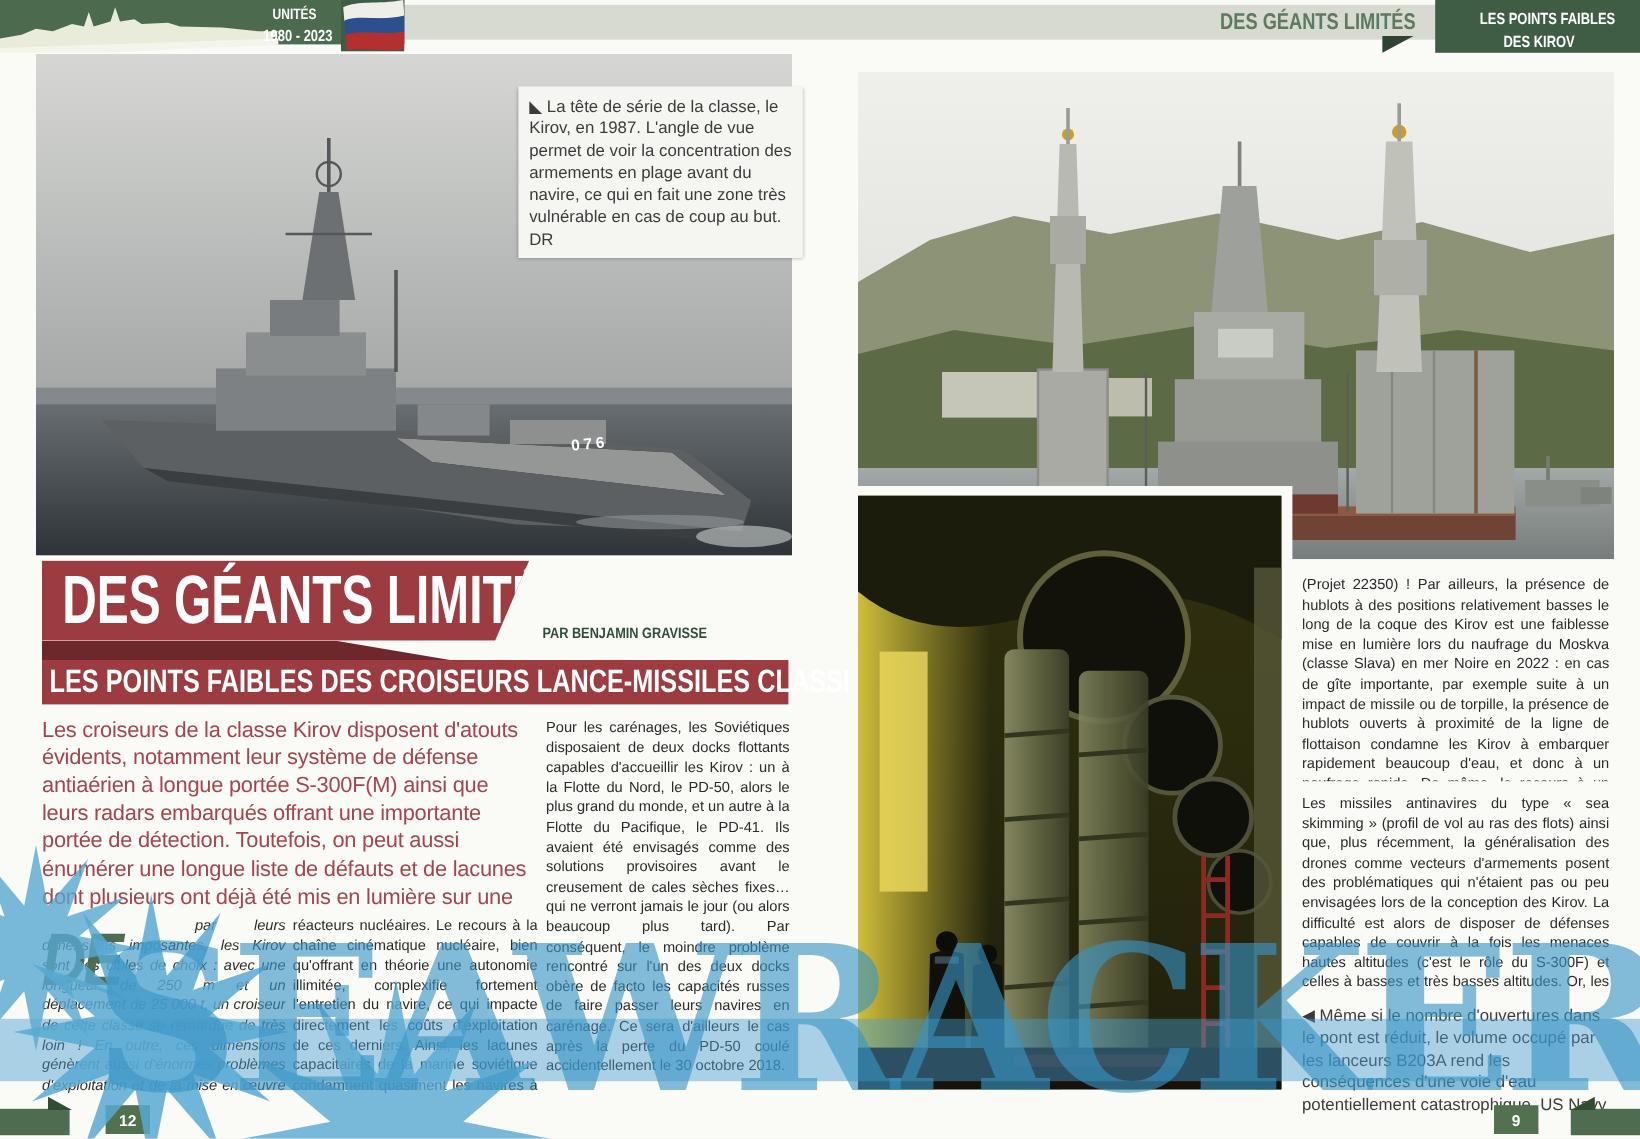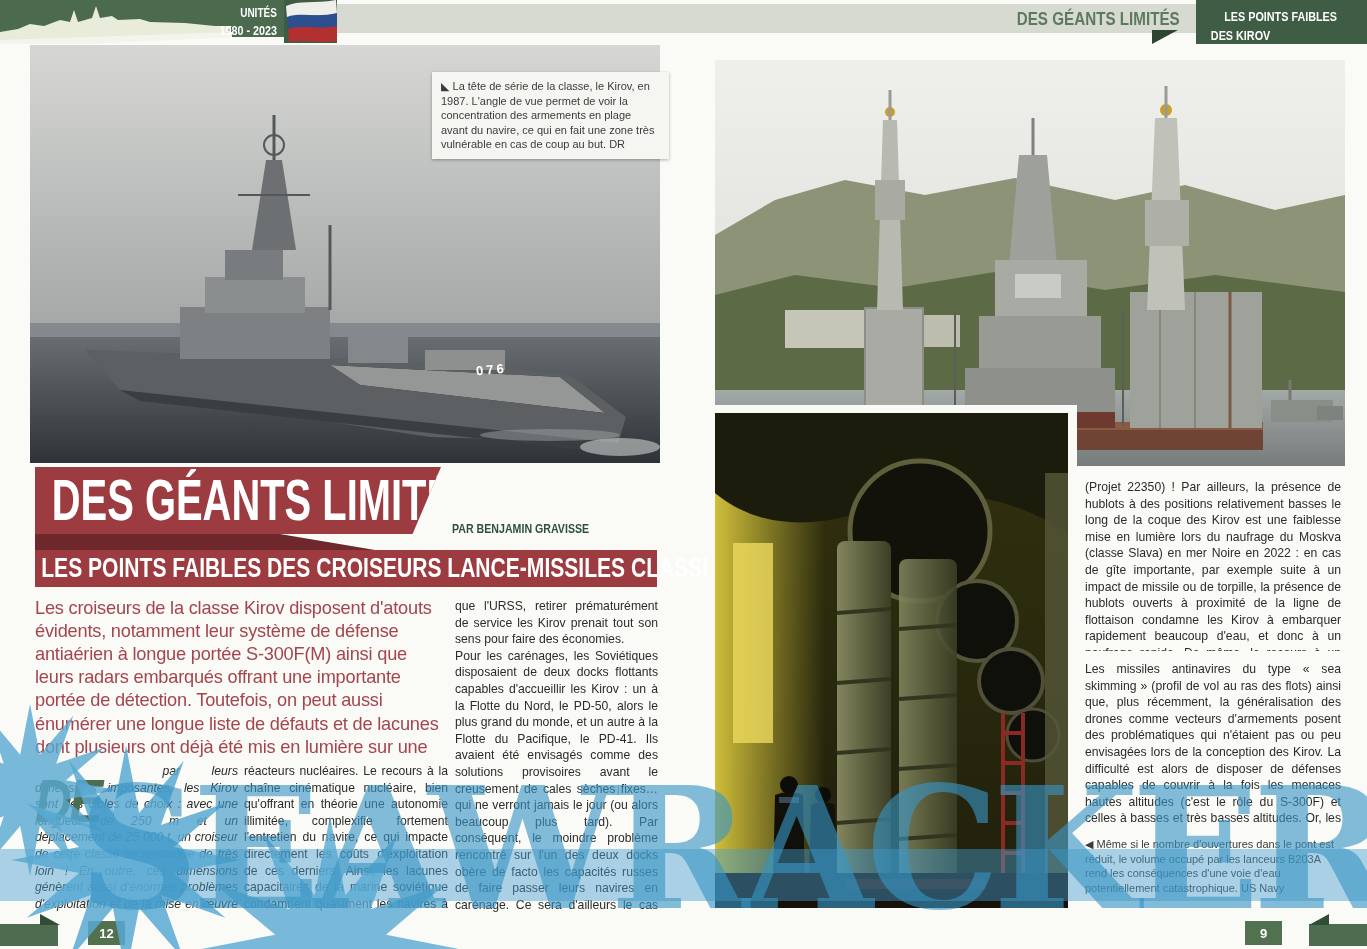--- a/index.html
+++ b/index.html
@@ -3,21 +3,21 @@
 <meta charset="utf-8">
 <style>
   html,body{margin:0;padding:0;background:#e9e9e6;}
   #spread{position:relative;width:1367px;height:949px;background:#fafaf7;overflow:hidden;
           font-family:"Liberation Sans",sans-serif;color:#2e2e2e;}
   .abs{position:absolute;}
   .cond{display:inline-block;transform:scaleX(.75);transform-origin:0 50%;white-space:nowrap;}
   .condR{display:inline-block;transform:scaleX(.8);transform-origin:100% 50%;white-space:nowrap;}
   .just{text-align:justify;}
   .body-col{font-size:12.2px;line-height:1.36;color:#2b2b2b;overflow:hidden;}
-  .caption{font-size:11px;line-height:1.32;color:#3b3b3b;}
+  .caption{font-size:14px;line-height:1.32;color:#3b3b3b;}
   
   .hdr-green{background:#4b6a4e;}
   .hdr-gray{background:#d7dad1;}
   .hdr-dark{background:#3f5c44;}
   
   .maroon{background:#9c3c41;}
   .maroon-dark{background:#6e282c;}
   .white{color:#fff;}
   
   #watermark{pointer-events:none;z-index:60;}
@@ -34,37 +34,37 @@
 
 <div id="spread">
 
   <div class="abs hdr-gray" style="left:330px;top:4px;width:870px;height:29px;"></div>
 
   <div class="abs hdr-green" style="left:0;top:0;width:337px;height:37px;">
     <svg class="abs" style="left:0;top:2px;" width="232" height="42" viewBox="0 0 232 42">
       <path d="M0 30 L18 27 L30 22 L44 24 L60 18 L70 20 L74 8 L78 20 L92 16 L96 4 L100 16 L112 14 L118 18 L140 17 L150 20 L185 21 L215 24 L232 24 L225 32 L200 34 L0 40 Z" fill="#e9ebdb"></path>
       <path d="M0 38 L232 30 L260 34 L0 46 Z" fill="#f3f4ec"></path>
     </svg>
-    <div class="abs white" style="right:60px;top:3px;text-align:right;font-weight:bold;line-height:1.1;">
+    <div class="abs white" style="right:60px;top:3px;text-align:center;font-weight:bold;line-height:1.1;">
       <span class="condR" style="font-size:12.5px;">UNITÉS</span><br>
       <span class="condR" style="font-size:13.5px;">1980 - 2023</span>
     </div>
   </div>
   <svg class="abs" style="left:284px;top:0;" width="53" height="43" viewBox="0 0 53 43">
     <rect width="53" height="43" fill="#3f5c44"></rect>
     <path d="M2 6 C15 0, 30 4, 52 0 L53 14 C34 18, 16 12, 3 18 Z" fill="#efefea"></path>
     <path d="M3 17 C16 12, 34 18, 53 13 L53 27 C35 31, 17 25, 4 30 Z" fill="#2c4f8f"></path>
     <path d="M4 29 C17 24, 35 30, 53 26 L53 41 C36 44, 18 39, 5 42 Z" fill="#b33030"></path>
   </svg>
 
   <div class="abs" style="left:700px;top:4px;width:480px;height:29px;display:flex;align-items:center;justify-content:flex-end;">
     <span class="condR" style="font-size:19px;font-weight:bold;color:#5d7a60;">DES GÉANTS LIMITÉS</span>
   </div>
   <div class="abs" style="left:1152px;top:30px;width:0;height:0;border-left:26px solid transparent;border-bottom:14px solid #2e4433;transform:rotate(180deg);"></div>
-  <div class="abs hdr-dark white" style="left:1196px;top:0;width:171px;height:44px;text-align:left;padding:6px 12px 0 0;box-sizing:border-box;font-weight:bold;line-height:1.2;">
+  <div class="abs hdr-dark white" style="left:1196px;top:0;width:171px;height:44px;text-align:center;padding:6px 12px 0 0;box-sizing:border-box;font-weight:bold;line-height:1.2;">
     <span class="condR" style="font-size:13.5px;">LES POINTS FAIBLES</span><br>
     <span class="condR" style="font-size:13.5px;">DES KIROV</span>
   </div>
 
   <div class="abs" style="left:30px;top:45px;width:630px;height:418px;">
     <svg width="630" height="418" viewBox="0 0 630 418">
       <defs>
         <linearGradient id="sky1" x1="0" y1="0" x2="0" y2="1">
           <stop offset="0" stop-color="#d6d7d5"></stop>
             <stop offset="1" stop-color="#a2a5a4"></stop>
@@ -120,21 +120,20 @@
 
   <div class="abs body-col just" style="left:35px;top:763px;width:203px;height:150px;font-style:italic;">
     <span class="abs" style="left:0;top:-4px;width:96px;height:86px;font-size:62px;font-weight:bold;color:#4d6c50;transform:scaleX(.82);transform-origin:0 0;letter-spacing:-3px;">DE</span>
     <div style="text-indent:0;">
       <span style="display:inline-block;width:96px;height:1px;"></span>
       <span style="display:contents;">par leurs dimensions imposantes, les Kirov sont des cibles de choix : avec une longueur de 250 m et un déplacement de 25 000 t, un croiseur de cette classe se remarque de très loin ! En outre, ces dimensions génèrent aussi d'énormes problèmes d'exploitation et de la mise en œuvre puisqu'elles rendent indispensables certaines installations d'entretien spécifiques, comme des cales sèches adaptées et des équipements pour le rechargement des</span>
     </div>
   </div>
   <div class="abs body-col just" style="left:244px;top:763px;width:204px;height:150px;">réacteurs nucléaires. Le recours à la chaîne cinématique nucléaire, bien qu'offrant en théorie une autonomie illimitée, complexifie fortement l'entretien du navire, ce qui impacte directement les coûts d'exploitation de ces derniers. Ainsi, les lacunes capacitaires de la marine soviétique condamnent quasiment les navires à être arrêtés une fois épuisées les barres d'uranium alimentant les réacteurs. Les Kirov sont des navires onéreux à construire, à exploiter et à entretenir. Aussi, pour une Russie ne disposant pas des mêmes budgets</div>
   <div class="abs body-col just" style="left:455px;top:598px;width:203px;height:316px;">
-    <div>que l'URSS, retirer prématurément de service les Kirov prenait tout son sens pour faire des économies.</div>
     <div>Pour les carénages, les Soviétiques disposaient de deux docks flottants capables d'accueillir les Kirov : un à la Flotte du Nord, le PD-50, alors le plus grand du monde, et un autre à la Flotte du Pacifique, le PD-41. Ils avaient été envisagés comme des solutions provisoires avant le creusement de cales sèches fixes… qui ne verront jamais le jour (ou alors beaucoup plus tard). Par conséquent, le moindre problème rencontré sur l'un des deux docks obère de facto les capacités russes de faire passer leurs navires en carénage. Ce sera d'ailleurs le cas après la perte du PD-50 coulé accidentellement le 30 octobre 2018.</div>
 
   </div>
 
   <div class="abs" style="left:715px;top:60px;width:630px;height:406px;">
     <svg width="630" height="406" viewBox="0 0 630 406">
       <defs>
         <linearGradient id="sky2" x1="0" y1="0" x2="0" y2="1">
           <stop offset="0" stop-color="#efefec"></stop>
             <stop offset="1" stop-color="#dbdbd6"></stop>

